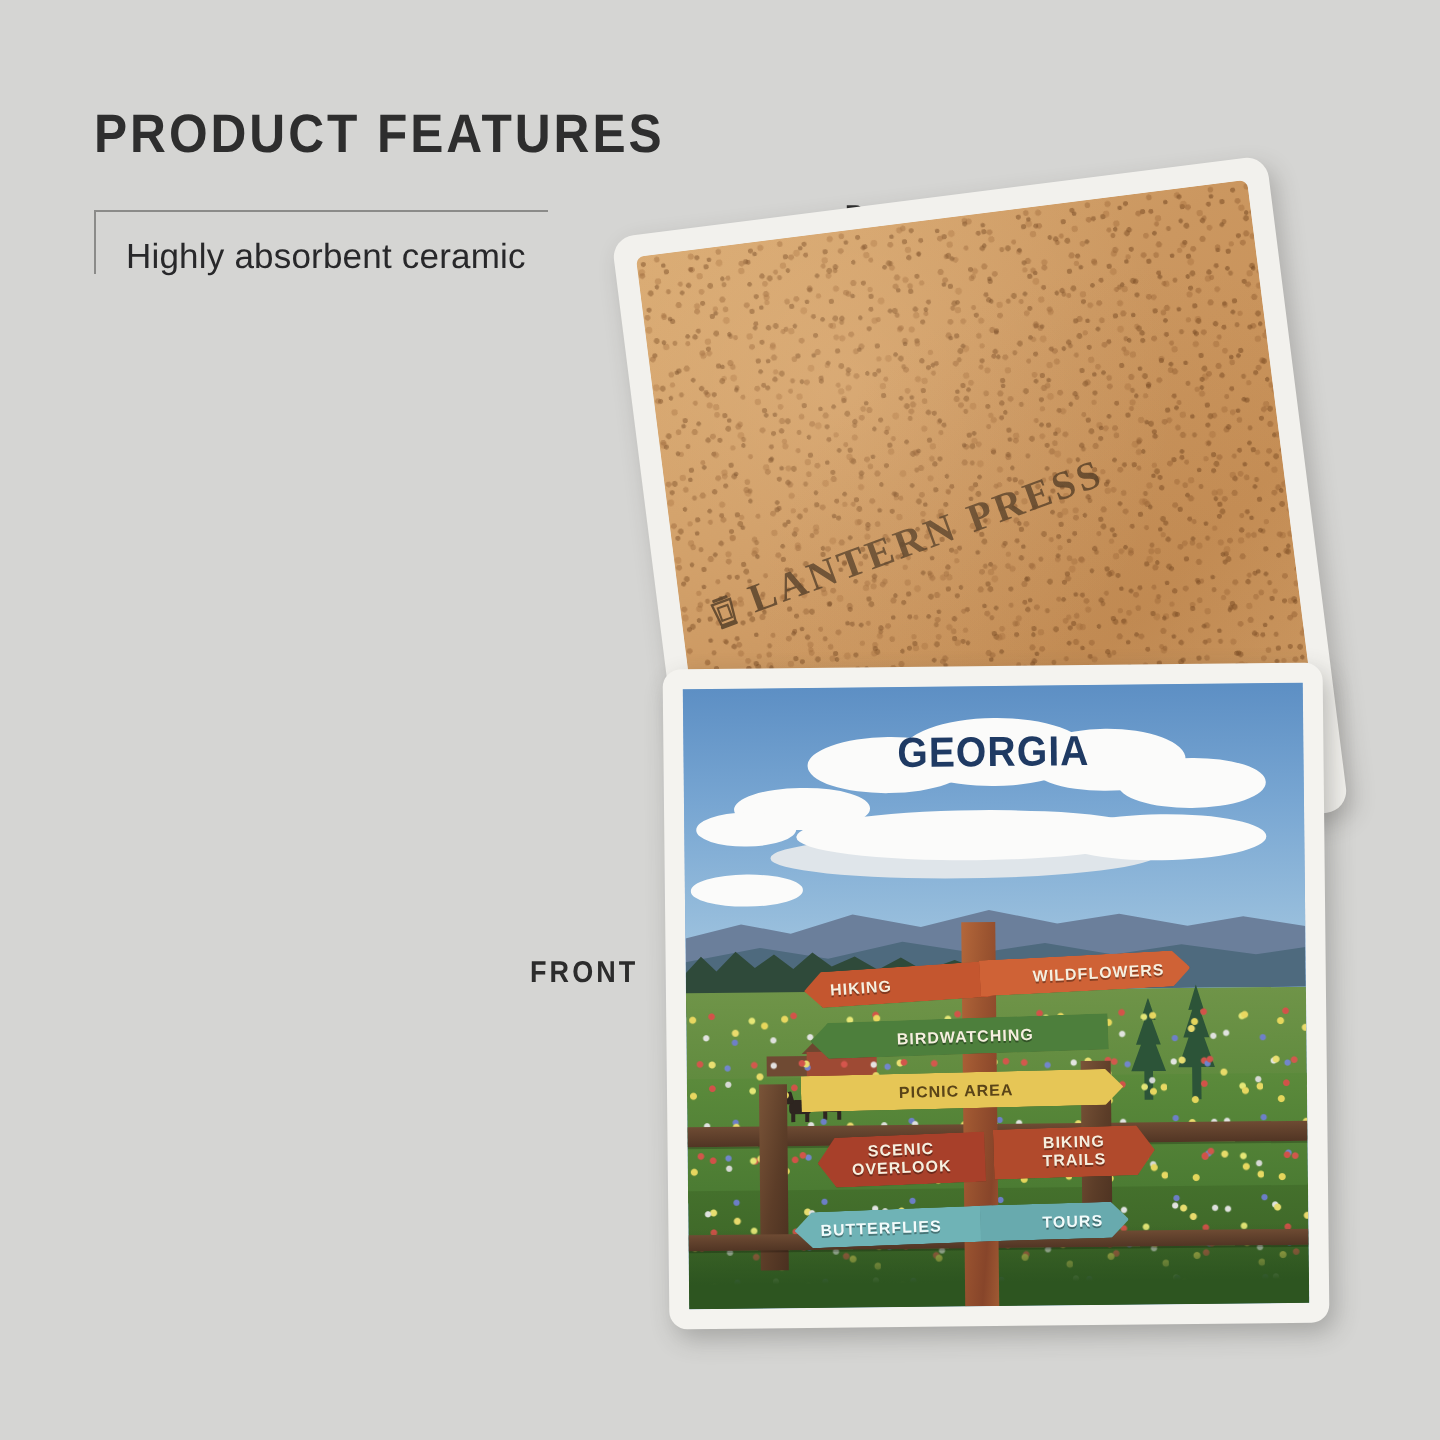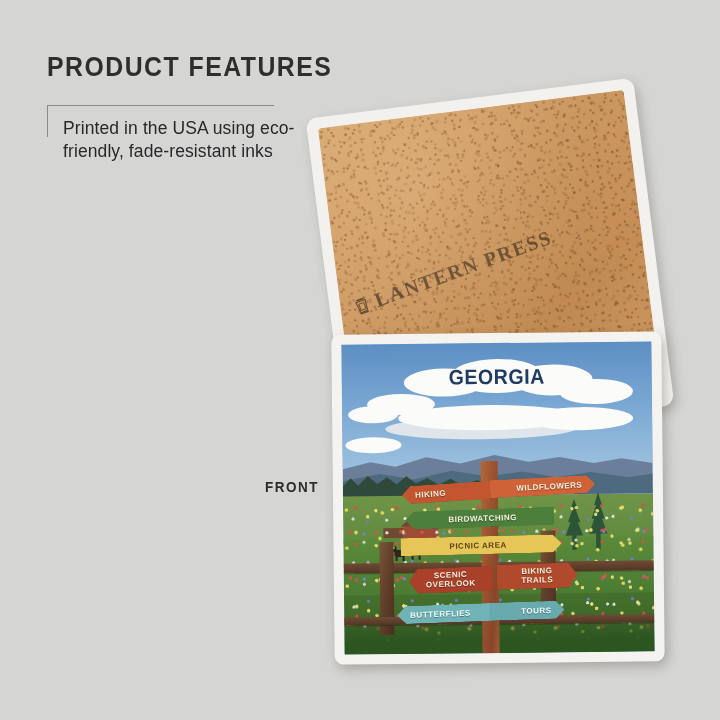--- a/index.html
+++ b/index.html
@@ -334,27 +334,27 @@
     transform:scaleX(0.93);
     z-index:5;
   }
 </style>
 </head>
 <body style="background: rgb(213, 213, 211);">
 
 <div id="features-panel">
   <div id="features-title">PRODUCT FEATURES</div>
 
-
-
   <div class="feature-item">
     <div class="feature-rule"></div>
     <div class="feature-tick"></div>
-    <div class="feature-text">Printed in the USA using eco-friendly, fade-resistant inks</div>
+    <div class="feature-text">Highly absorbent ceramic</div>
   </div>
+
+
 </div>
 
 <div class="section-label" id="label-back">BACK</div>
 <div class="section-label" id="label-front">FRONT</div>
 
 <div id="coaster-back">
   <div id="cork-surface">
     <div id="lantern-press-mark">
       <svg width="16" height="18" viewBox="0 0 16 18">
         <rect x="4" y="0.8" width="8" height="1.6" rx="0.6" fill="#4a3520"></rect>

